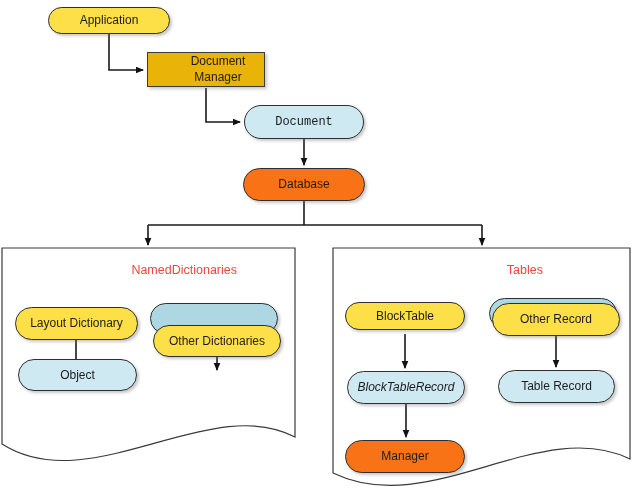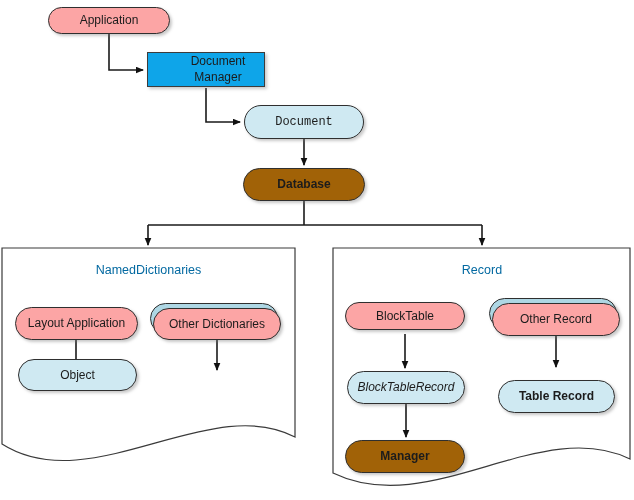--- a/index.html
+++ b/index.html
@@ -9,57 +9,57 @@
   }
   .layer{position:absolute;left:0;top:0;width:634px;height:500px;}
   svg{display:block;}
 
   .pill{
     position:absolute;display:flex;align-items:center;justify-content:center;
     border:1px solid #2f2f2f;border-radius:17px;font-size:12px;text-align:center;
     box-shadow:2px 2px 3px rgba(120,120,120,0.40);line-height:1.25;
     box-sizing:border-box;
   }
-  .tone1{background:#fca5a5;}
+  .tone1{background:#fde047;}
   .tone2{background:#cfe9f2;}
-  .tone3{background:#a16207;font-weight:bold;}
+  .tone3{background:#f97316;}
 
   .rect{
     position:absolute;display:flex;align-items:center;justify-content:center;
     border:1.5px solid #3c3c3c;font-size:12px;text-align:center;line-height:1.3;
-    background:#0ea5e9;box-shadow:2px 2px 3px rgba(120,120,120,0.40);
+    background:#eab308;box-shadow:2px 2px 3px rgba(120,120,120,0.40);
     box-sizing:border-box;
     padding-left:24px;
   }
   .stackback{
     position:absolute;border:1px solid #2f2f2f;border-radius:17px;
     background:#aed7e4;box-shadow:2px 2px 3px rgba(120,120,120,0.40);
     box-sizing:border-box;
   }
   .container-label{
-    position:absolute;font-size:12.5px;text-align:center;color:#0369a1;
+    position:absolute;font-size:12.5px;text-align:right;color:#ef4444;
   }
 
   
   #n-application{left:48px;top:7px;width:122px;height:27px;border-radius:14px;}
   #n-docmanager{left:147px;top:52px;width:118px;height:35px;}
   #n-document{left:244px;top:105px;width:120px;height:34px;font-family:Liberation Mono, monospace;}
   #n-database{left:243px;top:168px;width:122px;height:33px;}
 
   #n-layoutdict{left:15px;top:307px;width:123px;height:33px;}
   #b-otherdict{left:150px;top:303px;width:128px;height:31px;}
-  #n-otherdict{left:153px;top:308px;width:128px;height:32px;}
+  #n-otherdict{left:153px;top:325px;width:128px;height:32px;}
   #n-object{left:18px;top:359px;width:119px;height:32px;}
   #n-objxrec{left:158px;top:373px;width:119px;height:32px;}
 
   #n-blocktable{left:345px;top:302px;width:120px;height:28px;}
   #b-othertables{left:489px;top:298px;width:128px;height:31px;}
   #n-othertables{left:492px;top:303px;width:128px;height:33px;}
   #n-btr{left:347px;top:371px;width:118px;height:33px;font-style:italic;}
-  #n-tablerecord{left:498px;top:380px;width:117px;height:33px;font-weight:bold;}
+  #n-tablerecord{left:498px;top:370px;width:117px;height:33px;}
   #n-entity{left:345px;top:440px;width:120px;height:33px;}
 
   #lbl-nameddict{left:60px;top:263px;width:177px;}
   #lbl-tables{left:421px;top:263px;width:122px;}
 </style>
 </head>
 <body>
 
 <div class="stage">
 
@@ -85,28 +85,28 @@
       <path d="M76,340 V370" marker-end="url(#arr)"></path>
       <path d="M217,340 V370" marker-end="url(#arr)"></path>
 
       <path d="M405,334 V368" marker-end="url(#arr)"></path>
       <path d="M556,336 V367" marker-end="url(#arr)"></path>
       <path d="M406,404 V437" marker-end="url(#arr)"></path>
     </g>
   </svg>
 
   <div class="container-label" id="lbl-nameddict">NamedDictionaries</div>
-  <div class="container-label" id="lbl-tables">Record</div>
+  <div class="container-label" id="lbl-tables">Tables</div>
 
   <div class="pill tone1" id="n-application">Application</div>
   <div class="rect" id="n-docmanager">Document Manager</div>
   <div class="pill tone2" id="n-document">Document</div>
   <div class="pill tone3" id="n-database">Database</div>
 
-  <div class="pill tone1" id="n-layoutdict">Layout Application</div>
+  <div class="pill tone1" id="n-layoutdict">Layout Dictionary</div>
   <div class="stackback" id="b-otherdict"></div>
   <div class="pill tone1" id="n-otherdict">Other Dictionaries</div>
   <div class="pill tone2" id="n-object">Object</div>
 
   <div class="pill tone1" id="n-blocktable">BlockTable</div>
   <div class="stackback" id="b-othertables"></div>
   <div class="pill tone1" id="n-othertables">Other Record</div>
   <div class="pill tone2" id="n-btr">BlockTableRecord</div>
   <div class="pill tone2" id="n-tablerecord">Table Record</div>
   <div class="pill tone3" id="n-entity">Manager</div>

